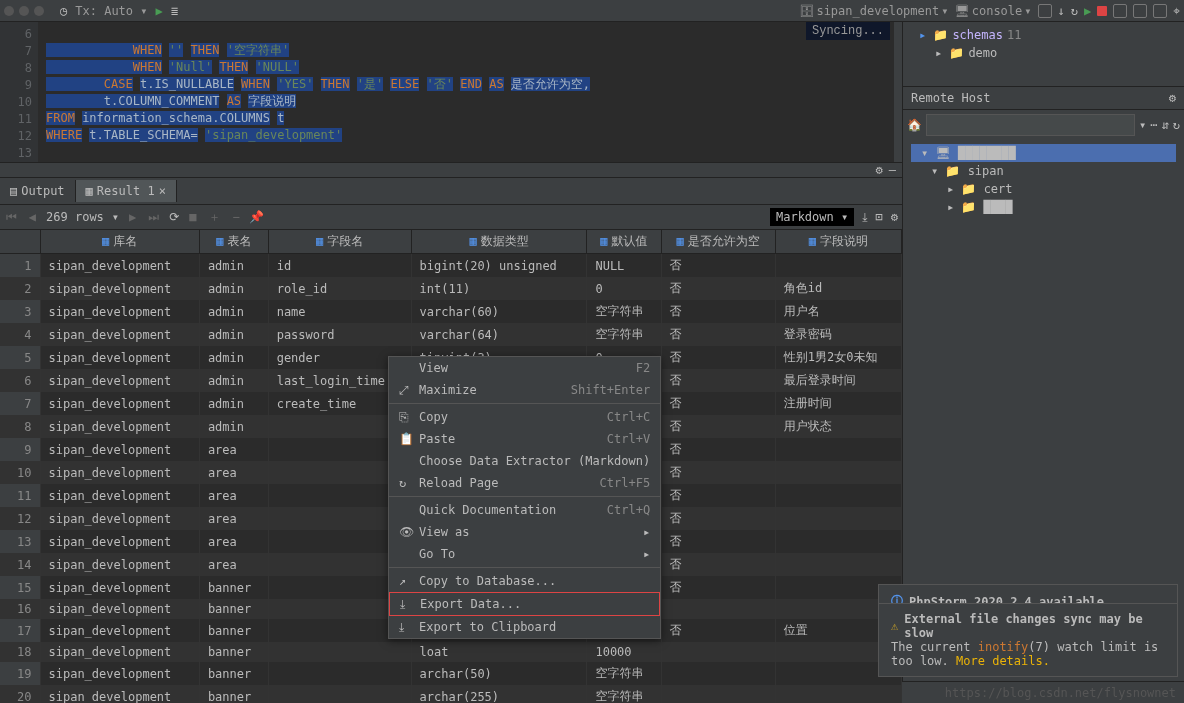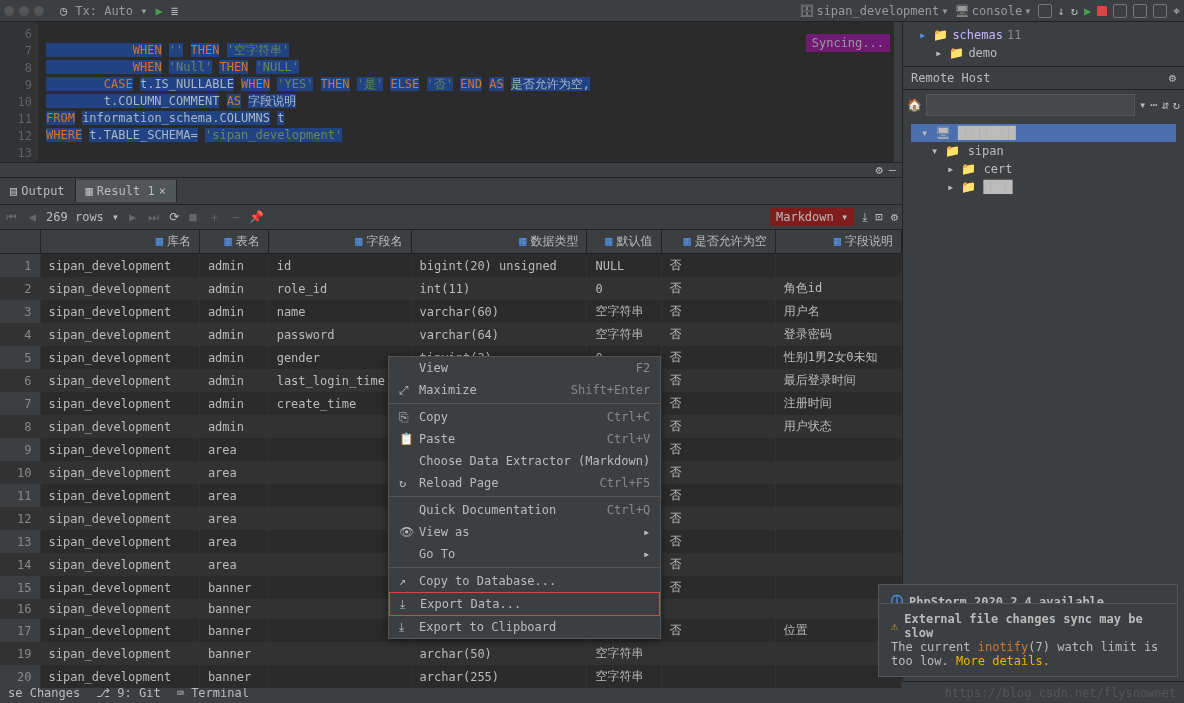--- a/index.html
+++ b/index.html
@@ -15,41 +15,41 @@
 .editor-area{height:190px;display:flex;background:#2b2b2b;position:relative;}
 .gutter{width:38px;background:#313335;text-align:right;padding-right:6px;color:#606366;padding-top:4px;}
 .gutter div{height:17px;line-height:17px;}
 .code{flex:1;padding-top:20px;padding-left:8px;position:relative;}
 .line{height:17px;line-height:17px;white-space:pre;}
 .sel{background:#214283;}
 .kw{color:#cc7832;}
 .str{color:#6a8759;}
 .txt{color:#a9b7c6;}
 .minimap{position:absolute;right:0;top:0;width:8px;height:100%;background:#3c3f41;}
-.syncing{position:absolute;right:12px;top:12px;background:#701a75;color:#999;padding:2px 6px;}
+.syncing{position:absolute;right:12px;top:0;background:#0f172a;color:#999;padding:2px 6px;font-family:Liberation Mono, monospace;}
 .side-panel{width:282px;background:#3c3f41;border-left:1px solid #222;display:flex;flex-direction:column;}
 .db-tree{padding:4px;color:#bbb;}
 .tree-item{padding:2px 4px 2px 12px;display:flex;align-items:center;gap:4px;}
-.remote-hdr{background:#3c3f41;border-top:1px solid #222;border-bottom:1px solid #222;padding:4px 8px;display:flex;justify-content:space-between;}
+.remote-hdr{background:#3c3f41;border-top:1px solid #222;border-bottom:1px solid #222;padding:4px 8px;display:flex;justify-content:space-between;margin-top:20px;}
 .remote-toolbar{padding:4px;display:flex;gap:4px;align-items:center;}
 .remote-toolbar .host-input{flex:1;background:#45494a;border:1px solid #555;height:22px;}
 .remote-tree{flex:1;padding:4px 8px;}
 .remote-tree .node{padding:2px 0 2px 20px;}
 .mid-bar{height:22px;background:#3c3f41;display:flex;justify-content:flex-end;align-items:center;gap:6px;padding:0 6px;border-top:1px solid #222;border-bottom:1px solid #222;}
 .result-pane{flex:1;display:flex;flex-direction:column;background:#2b2b2b;}
 .tabs{height:26px;background:#3c3f41;display:flex;align-items:center;}
 .tab{padding:4px 10px;display:flex;align-items:center;gap:4px;border-right:1px solid #222;}
 .tab.active{background:#515658;}
 .result-toolbar{height:26px;background:#3c3f41;display:flex;align-items:center;border-top:1px solid #222;border-bottom:1px solid #222;padding:0 4px;gap:8px;}
 .result-toolbar .right{margin-left:auto;display:flex;align-items:center;gap:8px;}
 .nav-btn{color:#666;padding:0 2px;}
-.extractor-sel{background:#7f1d1d;padding:2px 6px;color:#bbb;}
+.extractor-sel{background:#000000;padding:2px 6px;color:#bbb;}
 .grid{flex:1;overflow:hidden;position:relative;}
 table{border-collapse:collapse;width:100%;}
-th{background:#3c3f41;color:#bbb;text-align:right;padding:3px 8px;border-right:1px solid #222;border-bottom:1px solid #222;font-weight:normal;}
+th{background:#3c3f41;color:#bbb;text-align:center;padding:3px 8px;border-right:1px solid #222;border-bottom:1px solid #222;font-weight:normal;}
 th .tbl-icon{margin-right:4px;color:#5394ec;}
 td{padding:3px 8px;border-right:1px solid #333;color:#bbb;}
 tr:nth-child(even) td{background:#323232;}
 .row-num{background:#3c3f41;color:#888;text-align:right;width:40px;}
 .context-menu{position:absolute;background:#3c3f41;border:1px solid #555;box-shadow:0 2px 8px rgba(0,0,0,.5);z-index:100;min-width:240px;}
 .menu-item{padding:4px 10px;display:flex;align-items:flex-end;gap:6px;color:#bbb;}
 .menu-item .sc{margin-left:auto;color:#888;}
 .menu-sep{height:1px;background:#555;margin:2px 0;}
 .menu-arrow{margin-left:auto;}
 .highlighted{border:1px solid #d44;}
@@ -322,20 +322,30 @@
                 <td class="row-num">17</td>
                 <td>sipan_development</td>
                 <td>banner</td>
                 <td></td>
                 <td>inyint(1)</td>
                 <td>1</td>
                 <td>否</td>
                 <td>位置</td>
               </tr>
               <tr>
+                <td class="row-num">18</td>
+                <td>sipan_development</td>
+                <td>banner</td>
+                <td></td>
+                <td>loat</td>
+                <td>10000</td>
+                <td></td>
+                <td></td>
+              </tr>
+              <tr>
                 <td class="row-num">19</td>
                 <td>sipan_development</td>
                 <td>banner</td>
                 <td></td>
                 <td>archar(50)</td>
                 <td>空字符串</td>
                 <td></td>
                 <td></td>
               </tr>
               <tr>

